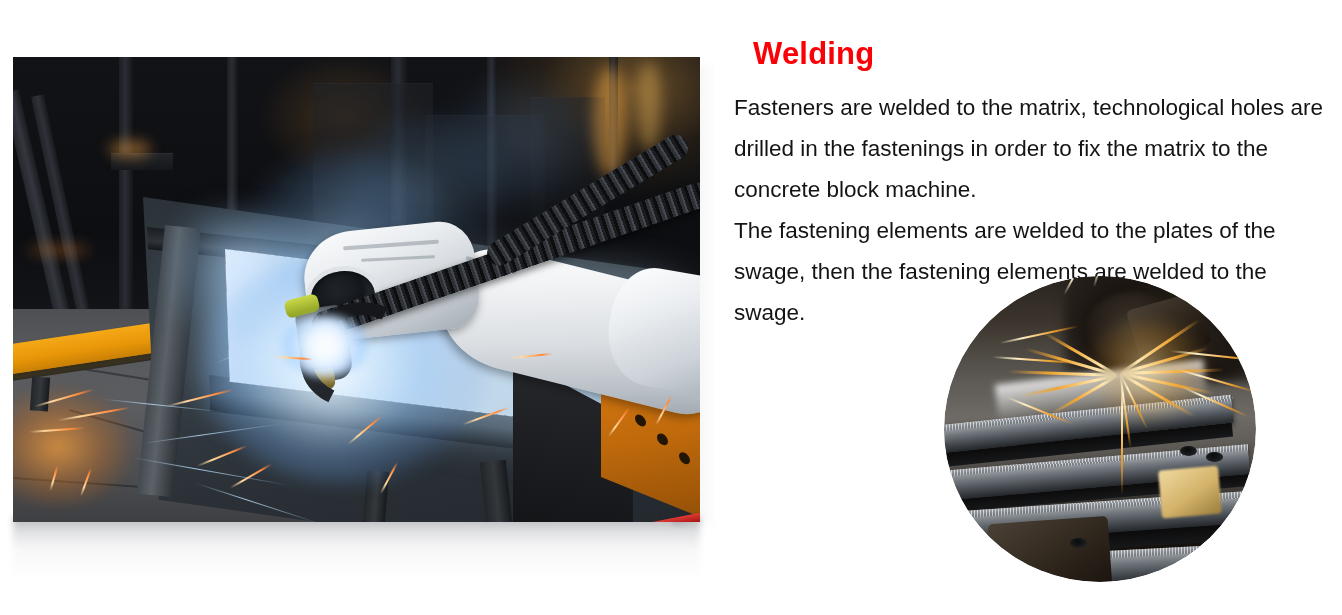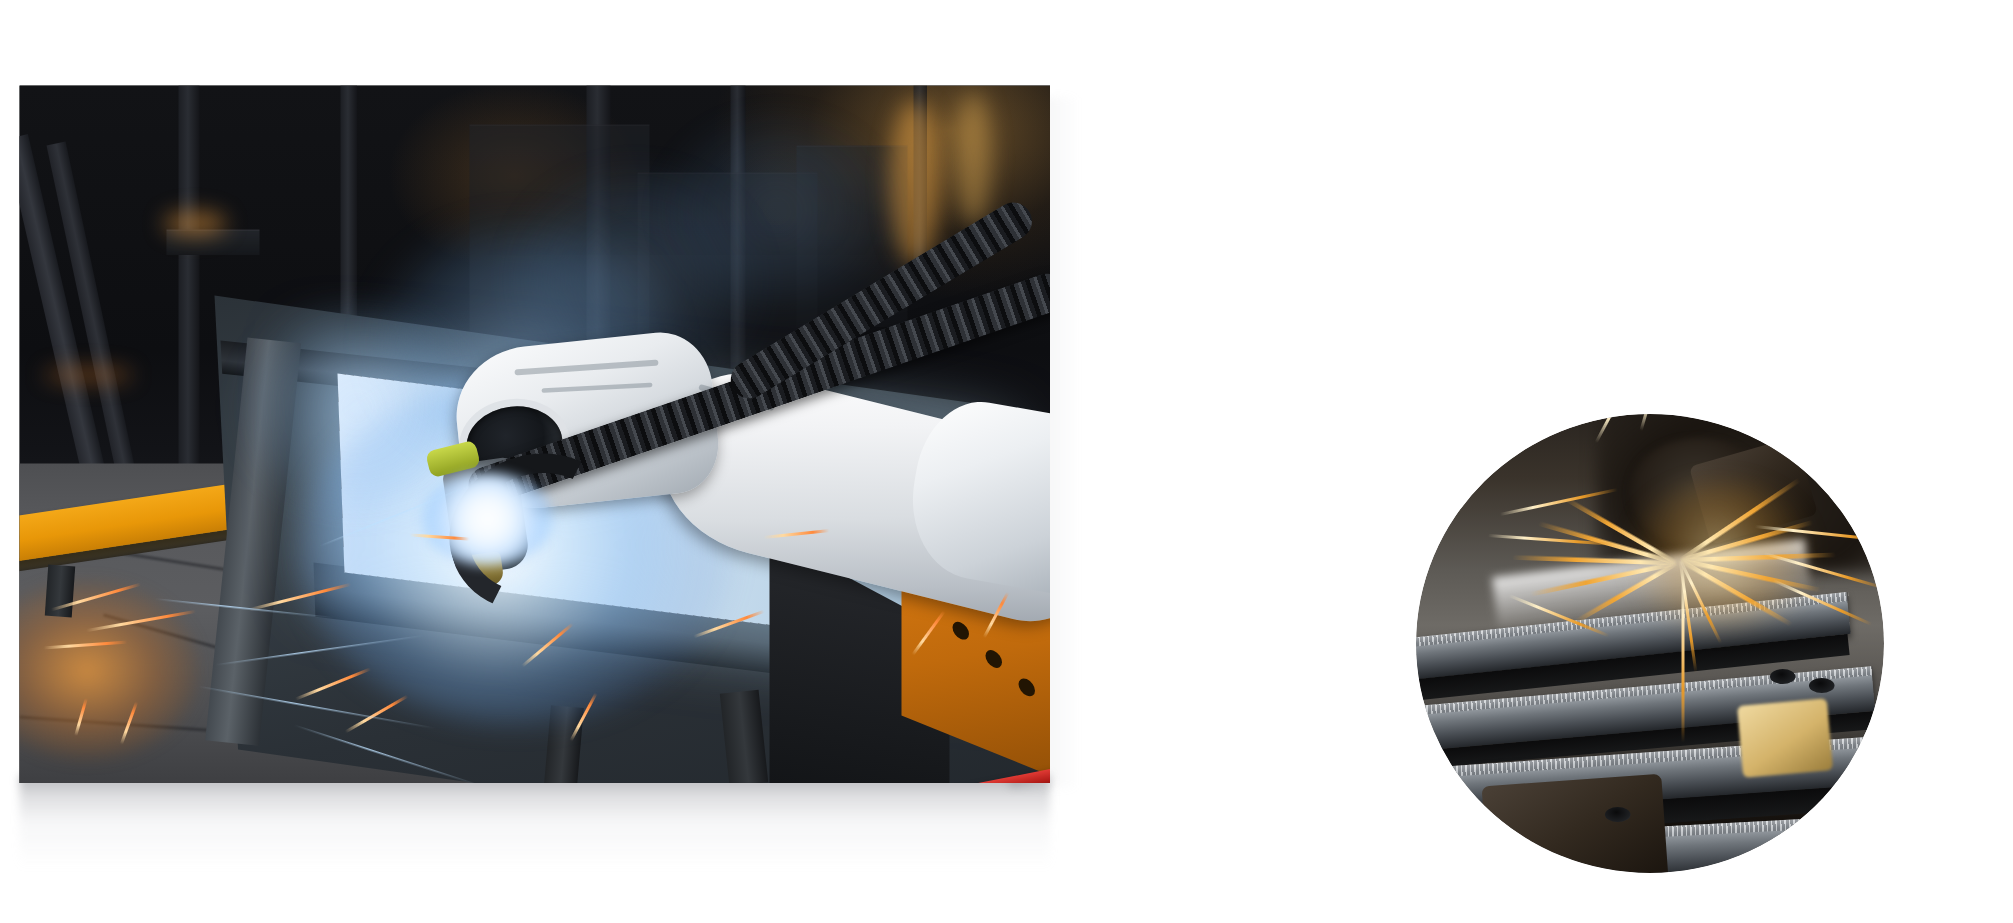--- a/index.html
+++ b/index.html
@@ -608,22 +608,25 @@
       <div class="spark" style="left:260px;top:300px;width:40px;transform:rotate(4deg)"></div>
       <div class="spark-blue" style="left:90px;top:348px;width:120px;transform:rotate(6deg)"></div>
       <div class="spark-blue" style="left:130px;top:376px;width:140px;transform:rotate(-8deg)"></div>
       <div class="spark-blue" style="left:118px;top:414px;width:160px;transform:rotate(10deg)"></div>
       <div class="spark-blue" style="left:180px;top:446px;width:130px;transform:rotate(18deg)"></div>
       <div class="spark-blue" style="left:196px;top:286px;width:110px;transform:rotate(-22deg)"></div>
     </div>
   </div>
 
 
+  <div class="title">Welding</div>
 
   <div class="body-text">
+    <p>Fasteners are welded to the matrix, technological holes are drilled in the fastenings in order to fix the matrix to the concrete block machine.</p>
+    <p>The fastening elements are welded to the plates of the swage, then the fastening elements are welded to the swage.</p>
   </div>
 
   <div class="circle-block">
     <div class="circle-photo">
       <div class="c-bg"></div>
       <div class="c-darktop"></div>
       <div class="c-wheel"></div>
       <div class="c-block" style="left:188px;top:24px;width:74px;height:54px;transform:rotate(-16deg)"></div>
 
       <div class="c-bright"></div>

